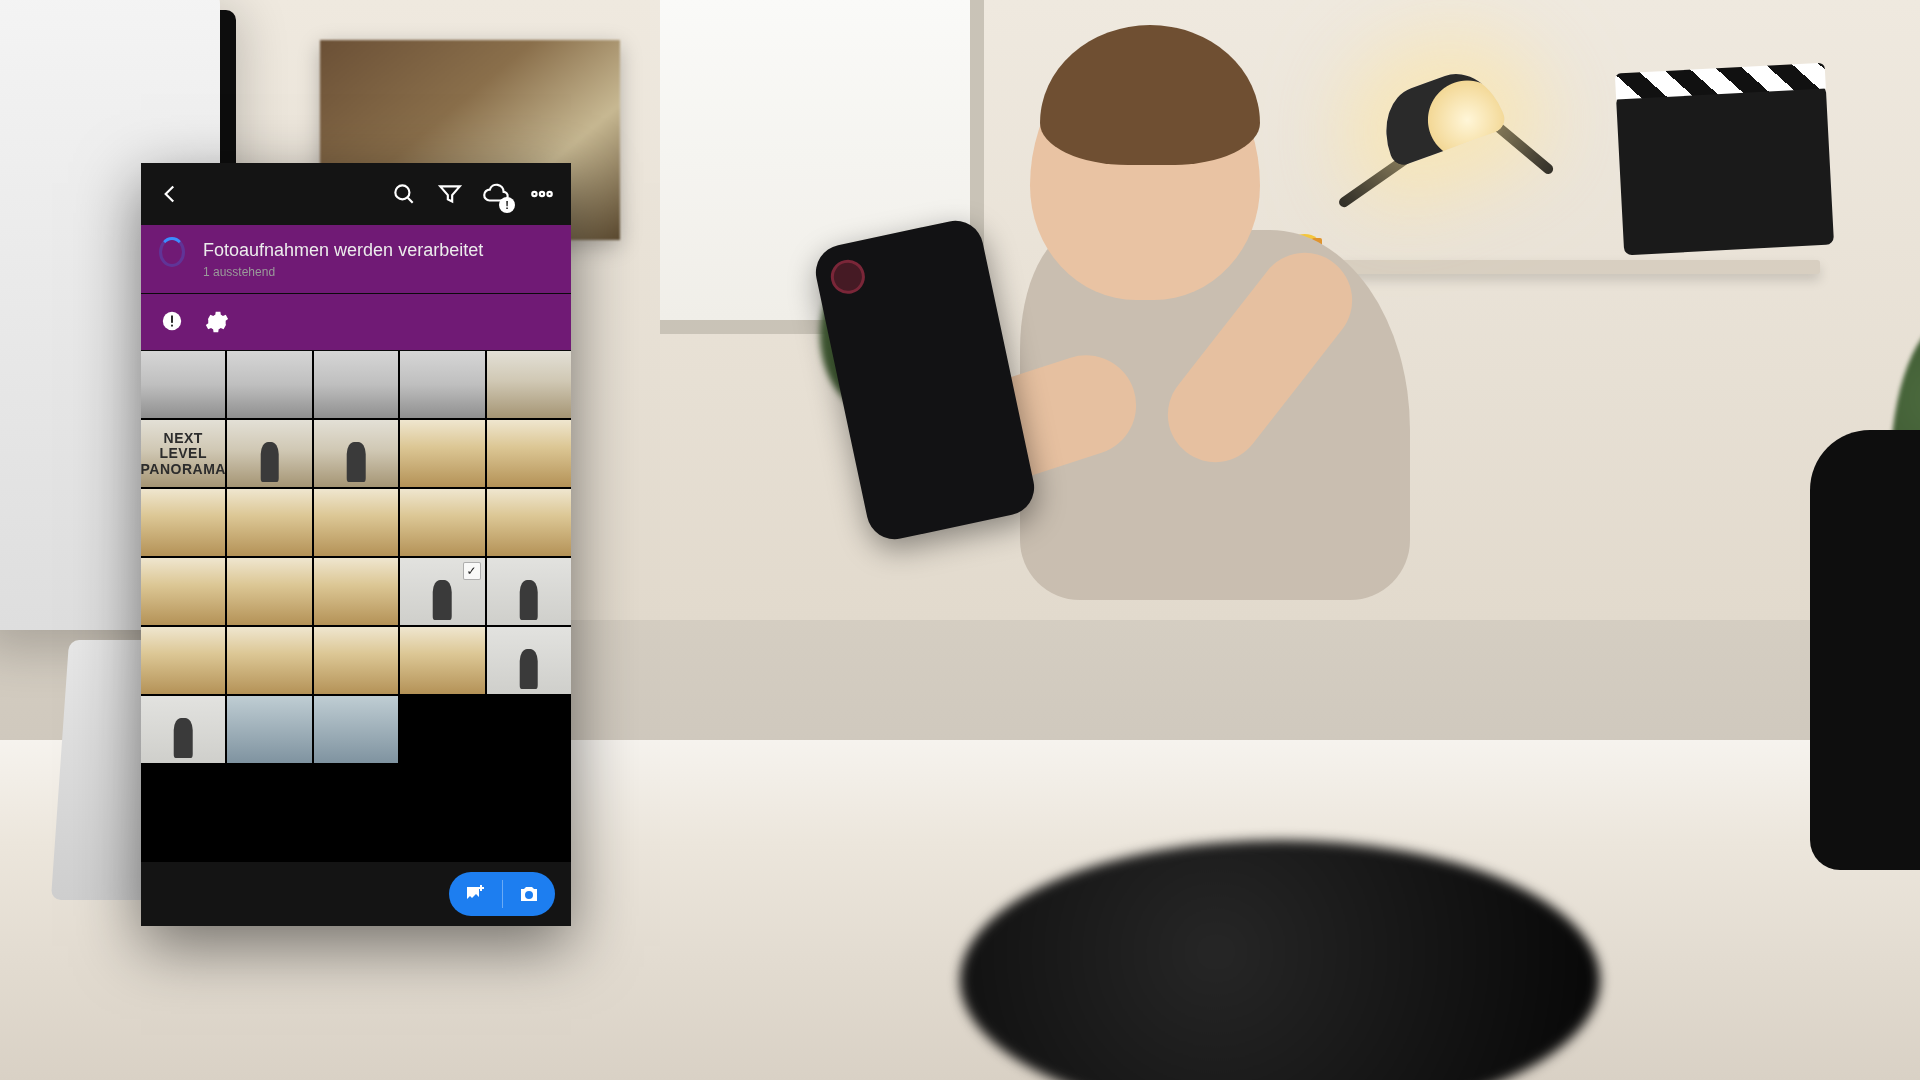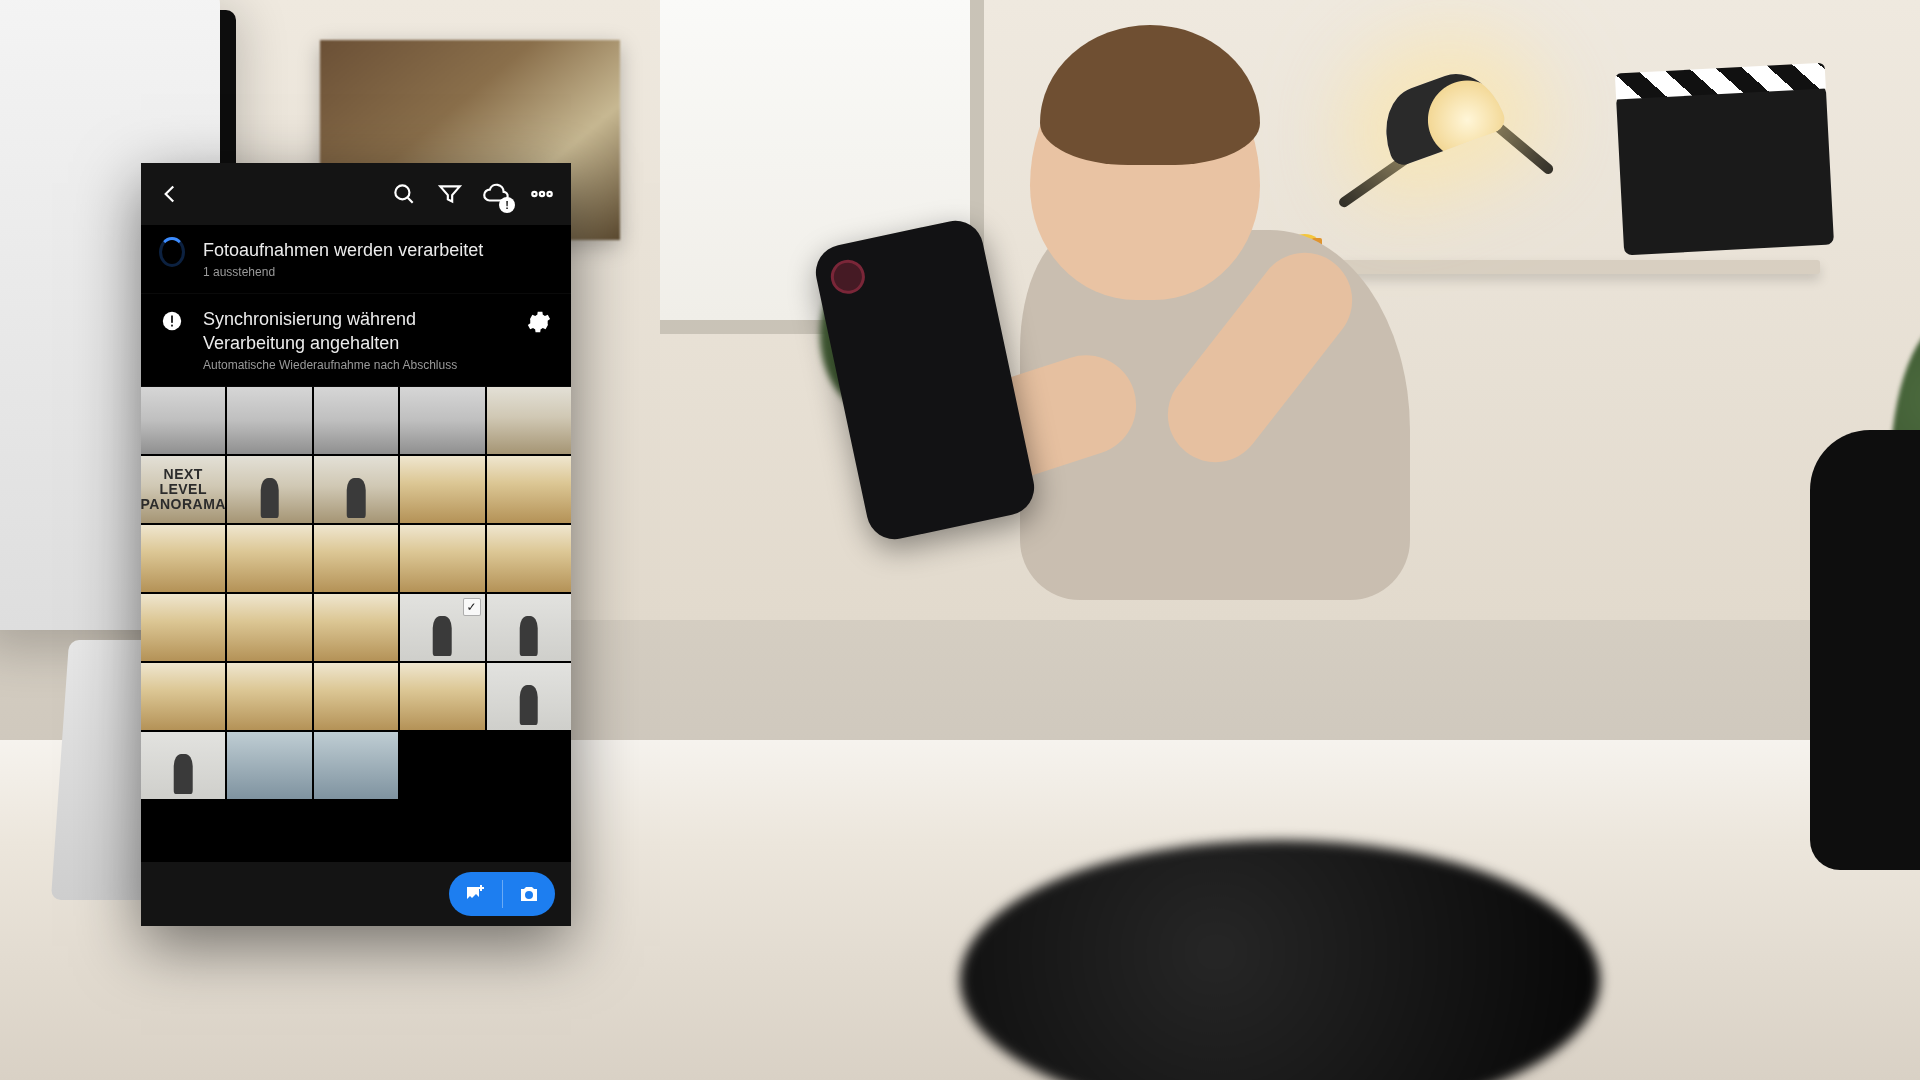--- a/index.html
+++ b/index.html
@@ -56,21 +56,21 @@
     overflow:hidden;
   }
   
   .topbar{height:62px;display:flex;align-items:center;padding:0 6px;background:#141414;}
   .tb-spacer{flex:1;}
   .tb-btn{width:46px;height:46px;display:flex;align-items:center;justify-content:center;border-radius:6px;color:#fff;}
   .tb-btn svg{width:26px;height:26px;stroke:#fff;fill:none;stroke-width:2;}
   .cloud-wrap{position:relative;}
   .cloud-badge{position:absolute;right:4px;bottom:4px;width:16px;height:16px;border-radius:50%;background:#fff;color:#141414;font-size:11px;font-weight:700;display:flex;align-items:center;justify-content:center;}
   
-  .status{background:#000000;border-bottom:1px solid #0a0a0a;padding:14px 18px 14px 18px;display:flex;align-items:flex-start;gap:18px;}
+  .status{background:#701a75;border-bottom:1px solid #0a0a0a;padding:14px 18px 14px 18px;display:flex;align-items:flex-start;gap:18px;}
   .status .icon{width:26px;height:26px;flex:0 0 26px;display:flex;align-items:center;justify-content:center;}
   .spinner{width:24px;height:24px;border:3px solid rgba(50,130,255,.25);border-top-color:#3c8cff;border-radius:50%;}
   .status .txt{flex:1;min-width:0;}
   .status .title{color:#ececec;font-size:18px;line-height:1.3;}
   .status .sub{color:#9a9a9a;font-size:12px;margin-top:3px;}
   .status .gear{width:28px;height:28px;flex:0 0 28px;}
   .status .gear svg{width:28px;height:28px;fill:#fff;}
   
   .grid{flex:1;overflow:hidden;background:#000;display:grid;grid-template-columns:repeat(5,1fr);grid-auto-rows:67px;gap:2px;}
   .thumb{background:#b9ad97;position:relative;overflow:hidden;}
@@ -169,24 +169,20 @@
   </div>
 
   <div class="status">
     <div class="icon">
       <svg viewBox="0 0 24 24" width="22" height="22">
           <circle cx="12" cy="12" r="10" fill="#fff"></circle>
           <rect x="11" y="6" width="2" height="8" fill="#1b1b1b"></rect>
           <rect x="11" y="16" width="2" height="2" fill="#1b1b1b"></rect>
         </svg>
     </div>
-    <div class="txt">
-      <div class="title">Synchronisierung während Verarbeitung angehalten</div>
-      <div class="sub">Automatische Wiederaufnahme nach Abschluss</div>
-    </div>
     <div class="gear">
       <svg viewBox="0 0 24 24">
           <path d="M12 8.5A3.5 3.5 0 1 0 12 15.5 3.5 3.5 0 1 0 12 8.5M19.4 13c.04-.33.06-.66.06-1s-.02-.67-.06-1l2.1-1.65-2-3.46-2.49 1a7.9 7.9 0 0 0-1.73-1l-.38-2.65h-4l-.38 2.65c-.62.26-1.2.6-1.73 1l-2.49-1-2 3.46L4.54 11c-.04.33-.06.66-.06 1s.02.67.06 1l-2.1 1.65 2 3.46 2.49-1c.53.4 1.11.74 1.73 1l.38 2.65h4l.38-2.65c.62-.26 1.2-.6 1.73-1l2.49 1 2-3.46z"></path>
         </svg>
     </div>
   </div>
 
   <div class="grid" id="grid">
       <div class="thumb gray"></div>
       <div class="thumb gray"></div>

